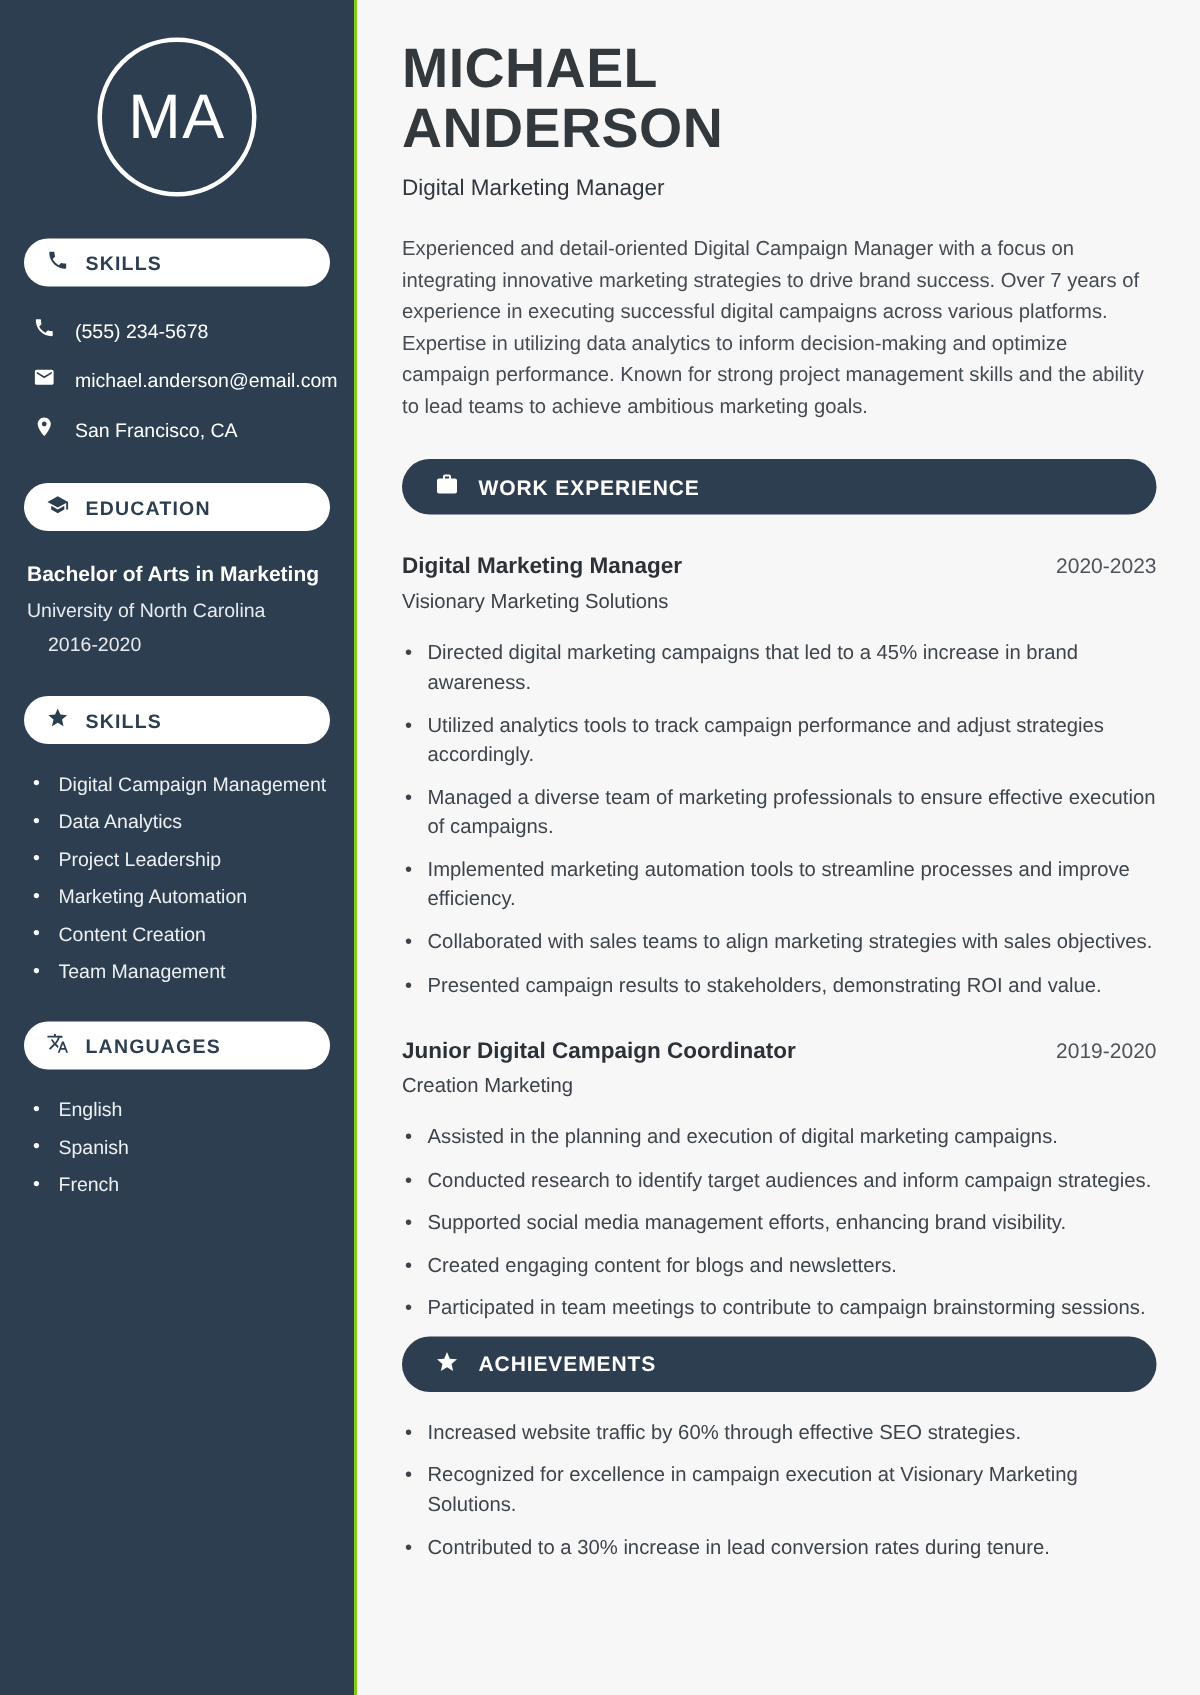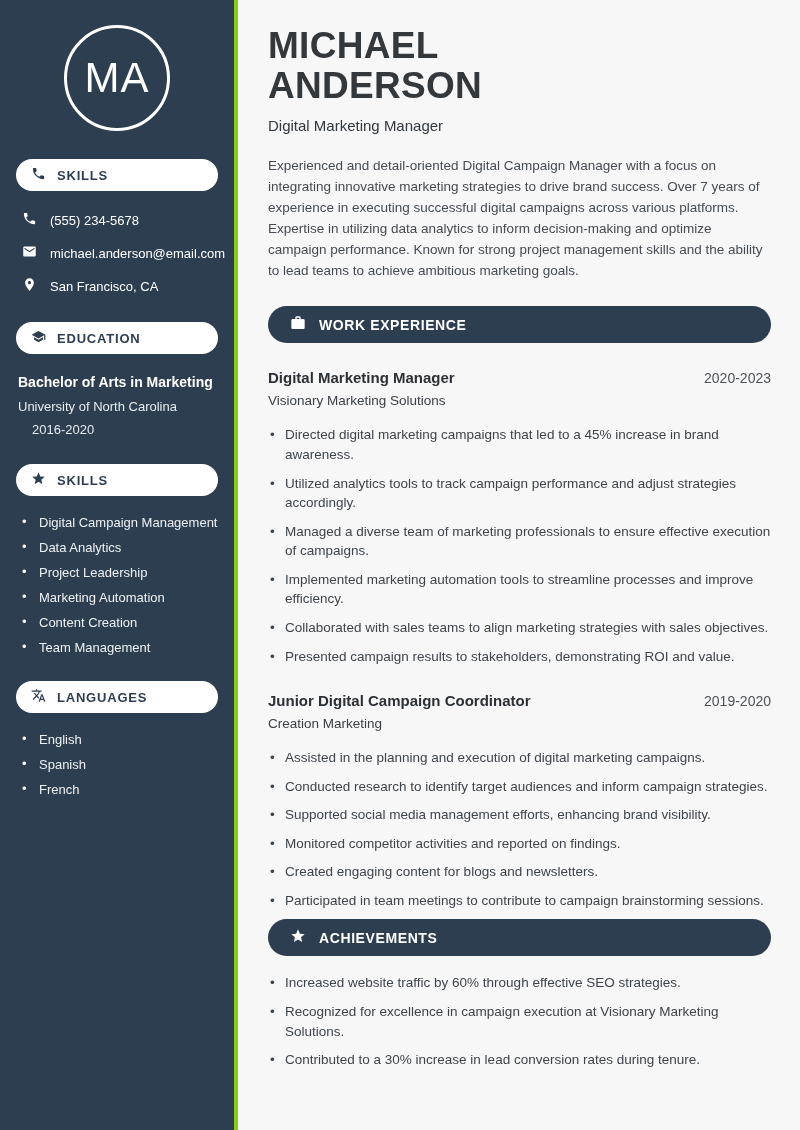--- a/index.html
+++ b/index.html
@@ -15,21 +15,21 @@
     display:flex;
     font-family:"Liberation Sans", sans-serif;
     background:var(--page-bg);
   }
   
   .sidebar{
     width:238px;flex-shrink:0;height:1130px;
     background:var(--navy);
     color:var(--sidebar-text);
     padding:25px 16px 0;
-    border-right:4px solid #84cc16;
+    border-right:2px solid #84cc16;
   }
   .avatar{
     width:106px;height:106px;border:3px solid #fff;border-radius:50%;
     margin:0 auto 28px;display:flex;align-items:center;justify-content:center;
     font-size:42px;font-weight:500;letter-spacing:1px;color:#fff;
   }
   .side-pill{
     background:#fff;color:var(--navy);
     height:32px;border-radius:16px;
     display:flex;align-items:center;gap:11px;
@@ -193,21 +193,20 @@
   <section class="job">
     <div class="job-head">
       <span class="job-title">Junior Digital Campaign Coordinator</span>
       <span class="job-dates">2019-2020</span>
     </div>
     <div class="company">Creation Marketing</div>
     <ul>
       <li>Assisted in the planning and execution of digital marketing campaigns.</li>
       <li>Conducted research to identify target audiences and inform campaign strategies.</li>
       <li>Supported social media management efforts, enhancing brand visibility.</li>
-      <li>Monitored competitor activities and reported on findings.</li>
       <li>Created engaging content for blogs and newsletters.</li>
       <li>Participated in team meetings to contribute to campaign brainstorming sessions.</li>
     </ul>
   </section>
 
   <div class="dark-pill achievements-pill">
     <span><svg viewBox="0 0 24 24">
           <path d="M12 17.27L18.18 21l-1.64-7.03L22 9.24l-7.19-.61L12 2 9.19 8.63 2 9.24l5.46 4.73L5.82 21z"></path>
         </svg></span>
     <span>ACHIEVEMENTS</span>

